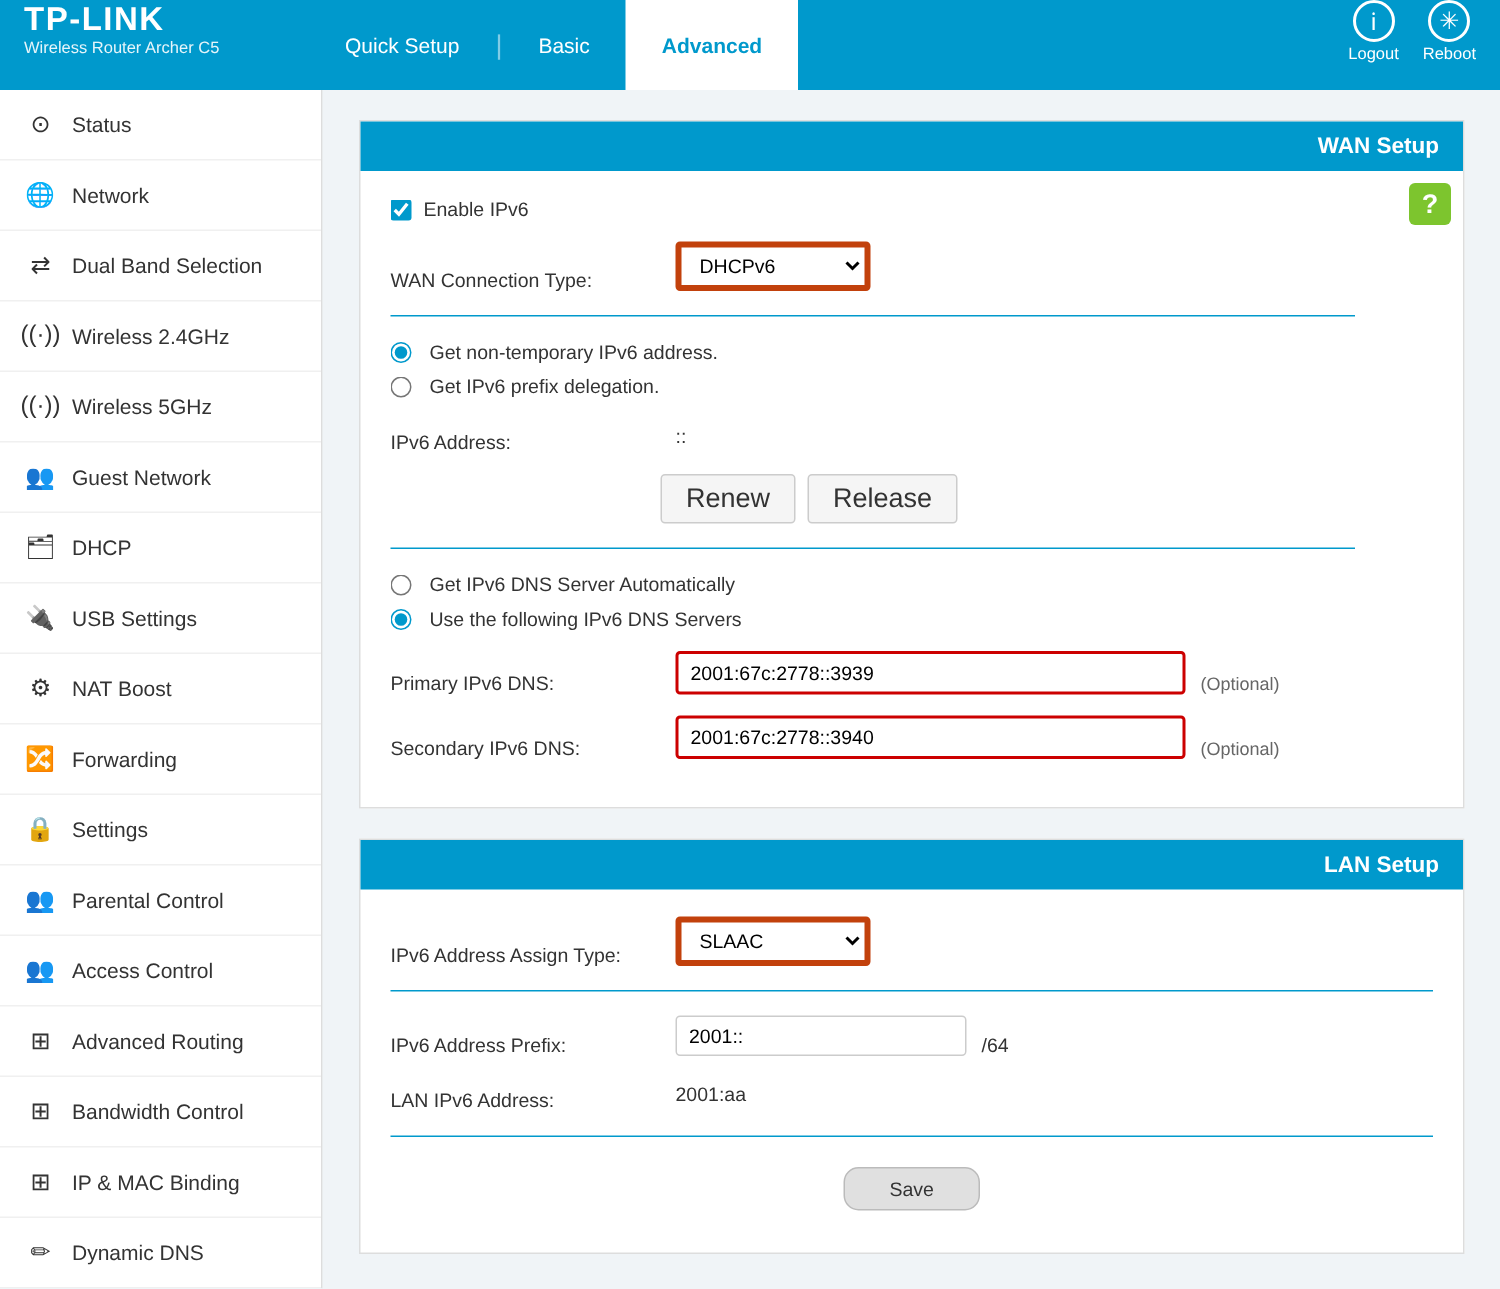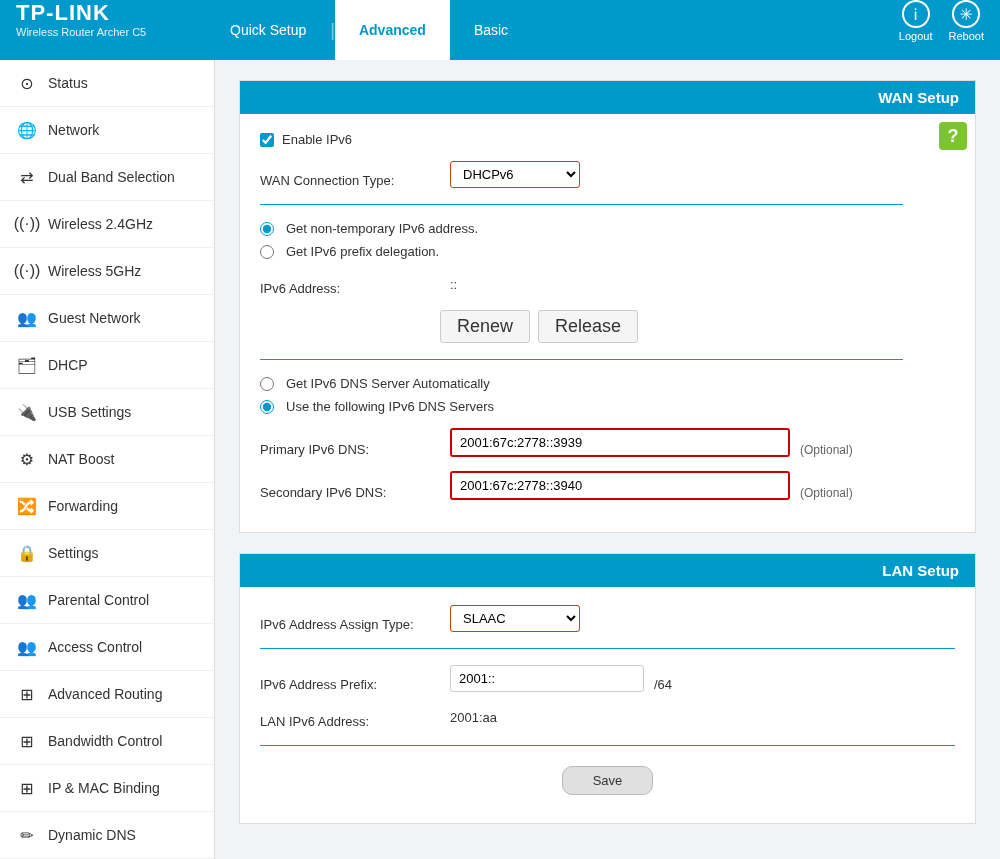--- a/index.html
+++ b/index.html
@@ -181,21 +181,21 @@
       width: 14px;
       height: 14px;
       accent-color: #0099cc;
     }
     .checkbox-label {
       color: #333;
       font-size: 13px;
     }
     .select-input {
       padding: 4px 8px;
-      border: 1px solid #c2410c;
+      border: 4px solid #c2410c;
       border-radius: 3px;
       font-size: 13px;
       min-width: 130px;
       background: white;
       cursor: pointer;
     }
     .radio-group {
       margin-bottom: 14px;
     }
     .radio-row {
@@ -278,22 +278,22 @@
 <body>
 
 <div class="header">
   <div class="logo-area">
     <div class="logo-brand">TP-LINK</div>
     <div class="logo-sub">Wireless Router Archer C5</div>
   </div>
   <nav class="nav-tabs">
     <a class="nav-tab">Quick Setup</a>
     <span class="nav-divider">|</span>
+    <a class="nav-tab">Basic</a>
     <a class="nav-tab active">Advanced</a>
-    <a class="nav-tab">Basic</a>
   </nav>
   <div class="header-actions">
     <div class="header-action-btn">
       <div class="icon-circle">ℹ</div>
       <span>Logout</span>
     </div>
     <div class="header-action-btn">
       <div class="icon-circle">✳</div>
       <span>Reboot</span>
     </div>

